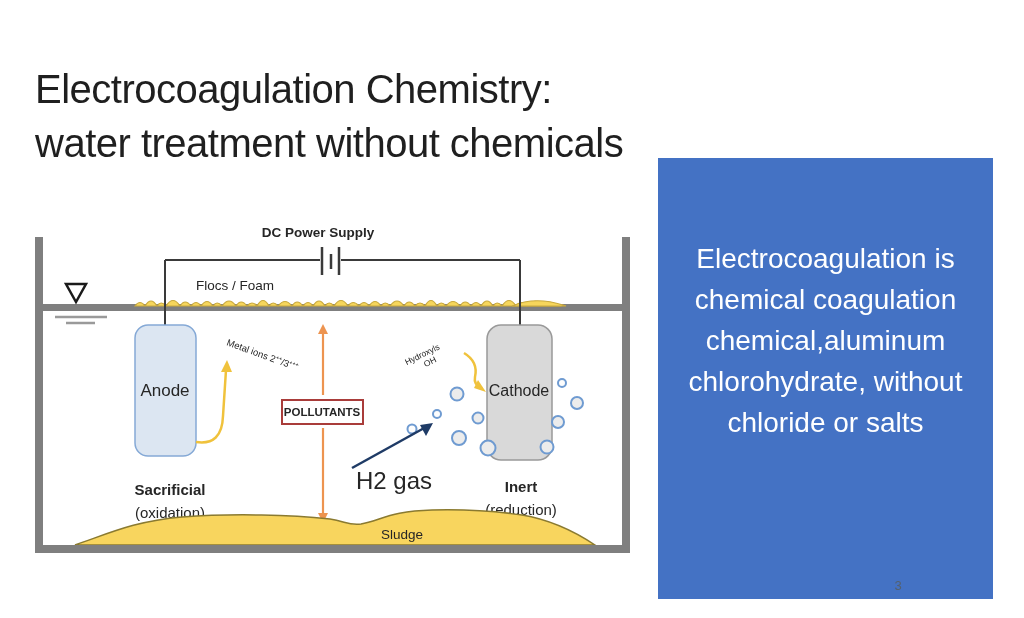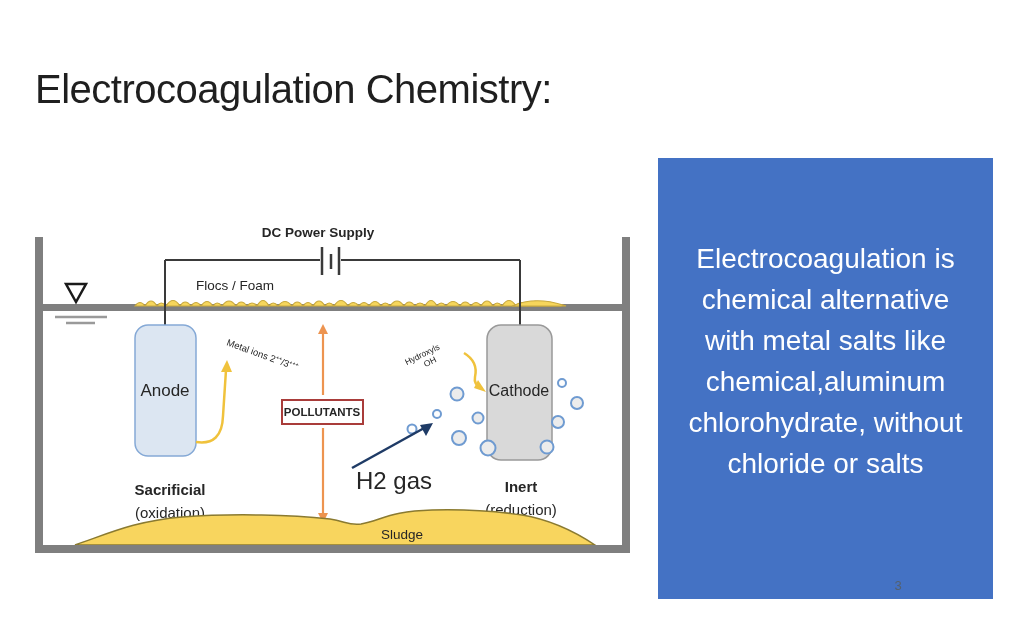--- a/index.html
+++ b/index.html
@@ -25,26 +25,26 @@
     font-size:13px;color:#54606e;text-align:center;
   }
   svg text{font-family:"Liberation Sans", sans-serif;fill:#262626;}
   .lbl-bold{font-weight:bold;}
 </style>
 </head>
 <body>
 
 <div class="title">
   <div>Electrocoagulation Chemistry:</div>
+  <div>water treatment without chemicals</div>
 </div>
 
 <div class="info-panel">
   <div class="line">Electrocoagulation is</div>
-  <div class="line">chemical alternative</div>
-  <div class="line">with metal salts like</div>
+  <div class="line">chemical coagulation</div>
   <div class="line">chemical,aluminum</div>
   <div class="line">chlorohydrate, without</div>
   <div class="line">chloride or salts</div>
   <div class="page-number">3</div>
 </div>
 
 <svg style="position:absolute;left:30px;top:212px" width="605" height="350" viewBox="0 0 605 350">
 
   <rect x="13" y="92" width="579" height="7" fill="#7f7f7f"></rect>
 

